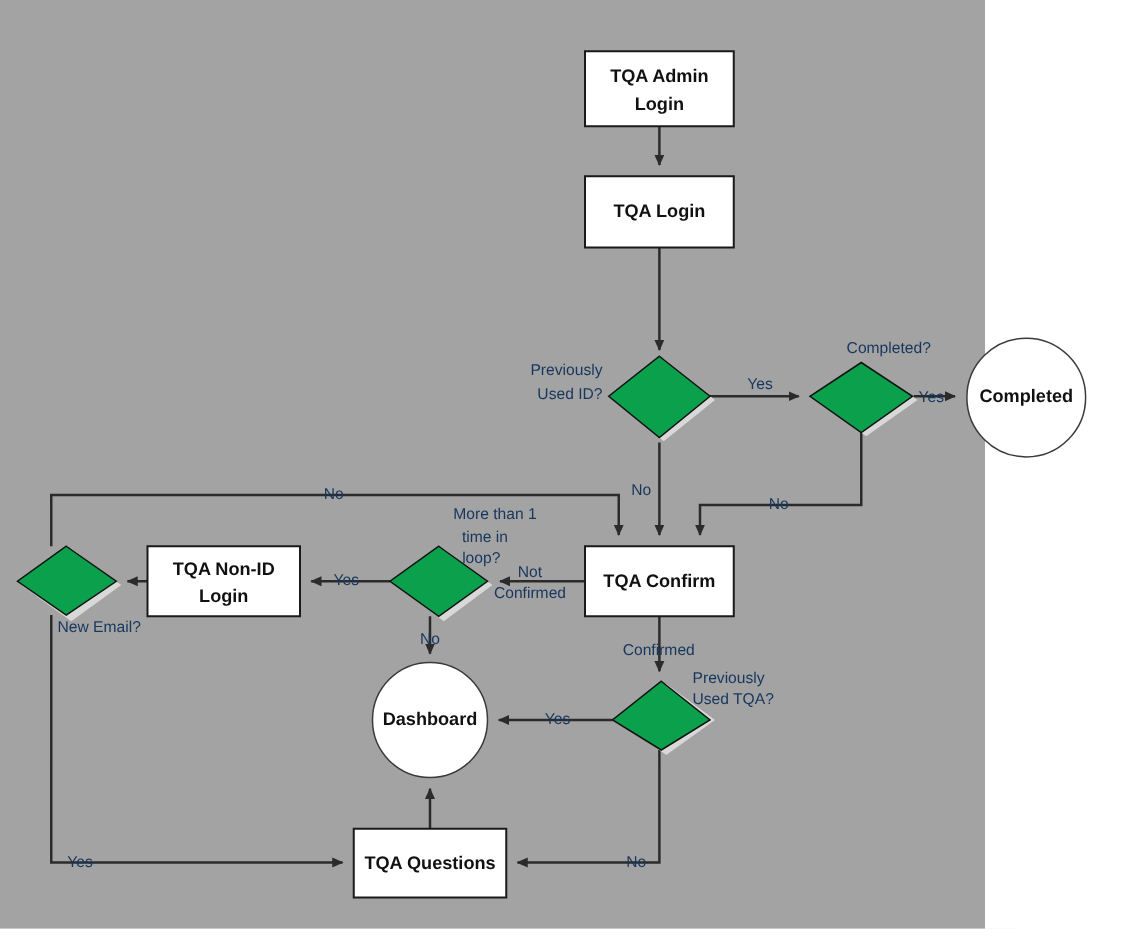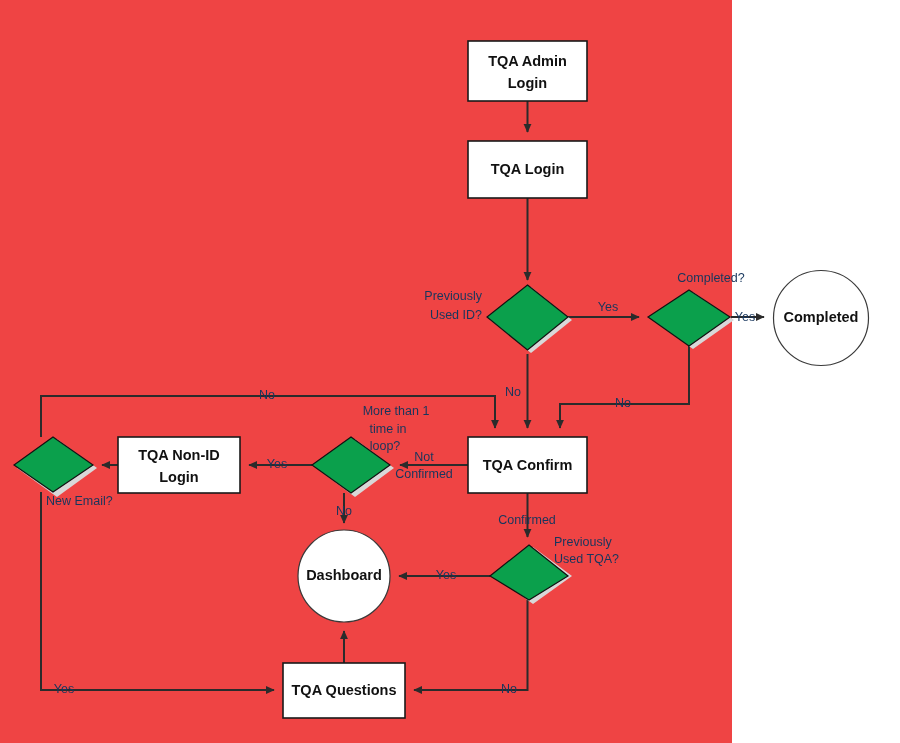--- a/index.html
+++ b/index.html
@@ -8,23 +8,23 @@
     background: #ffffff;
   }
   body {
     width: 900px;
     height: 743px;
     font-family: "Liberation Sans", sans-serif;
     overflow: hidden;
   }
   #canvas {
     position: relative;
-    width: 732px;
+    width: 788px;
     height: 743px;
-    background: #ef4444;
+    background: #a3a3a3;
   }
   svg#flow {
     position: absolute;
     left: 0;
     top: 0;
     width: 900px;
     height: 743px;
   }
   .node-shape {
     stroke: #1a1a1a;

